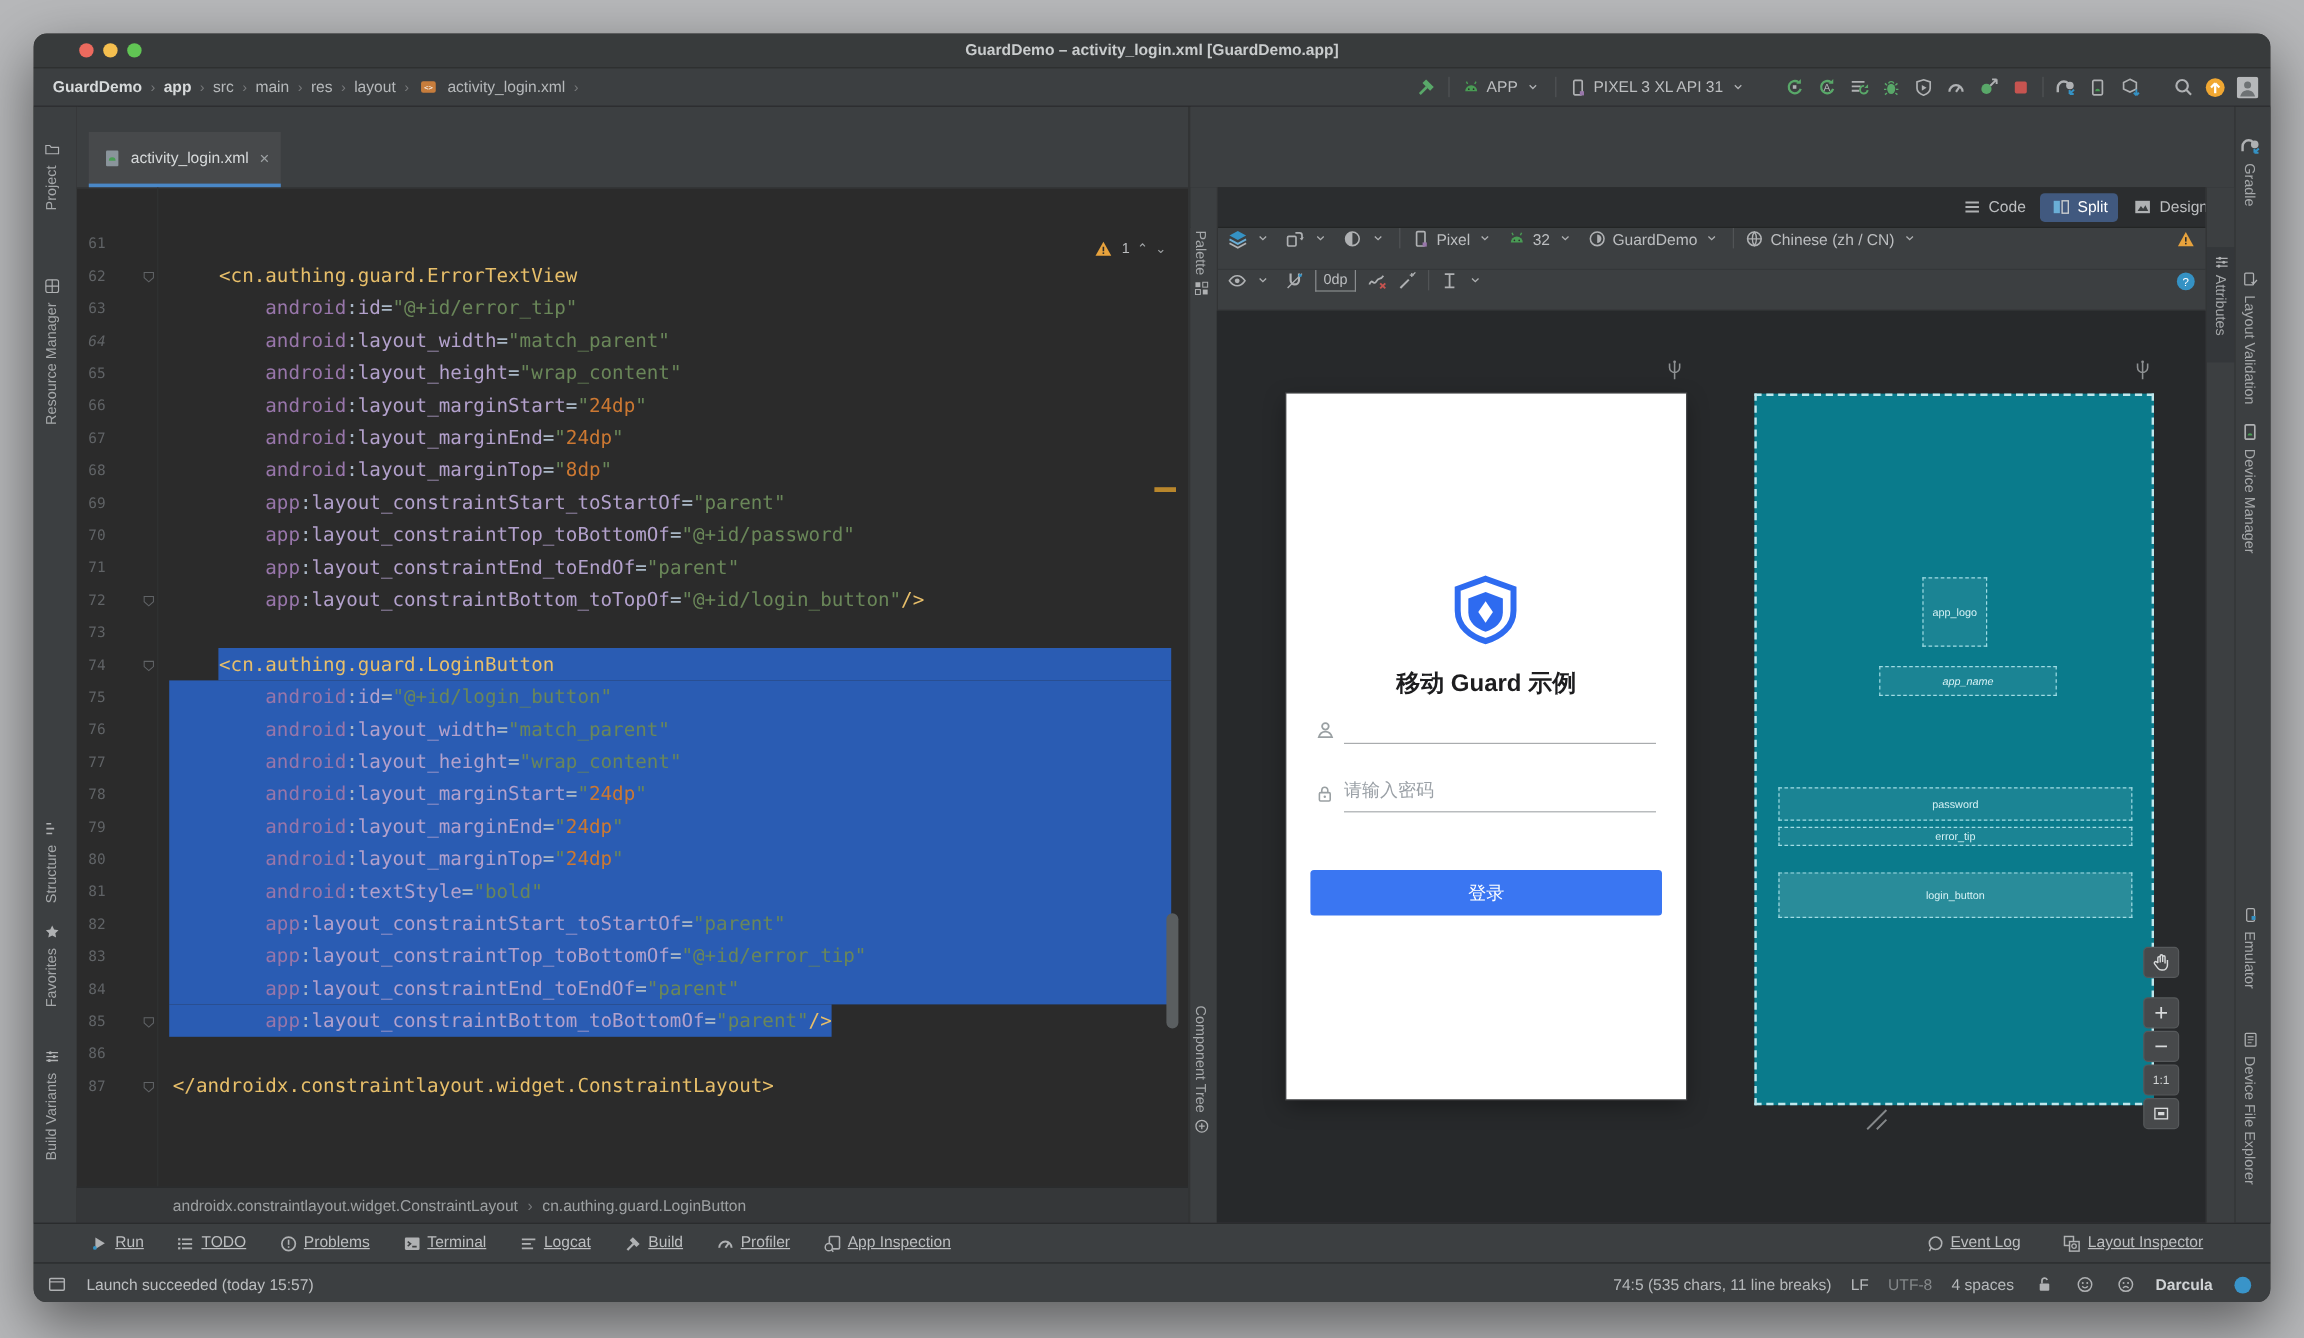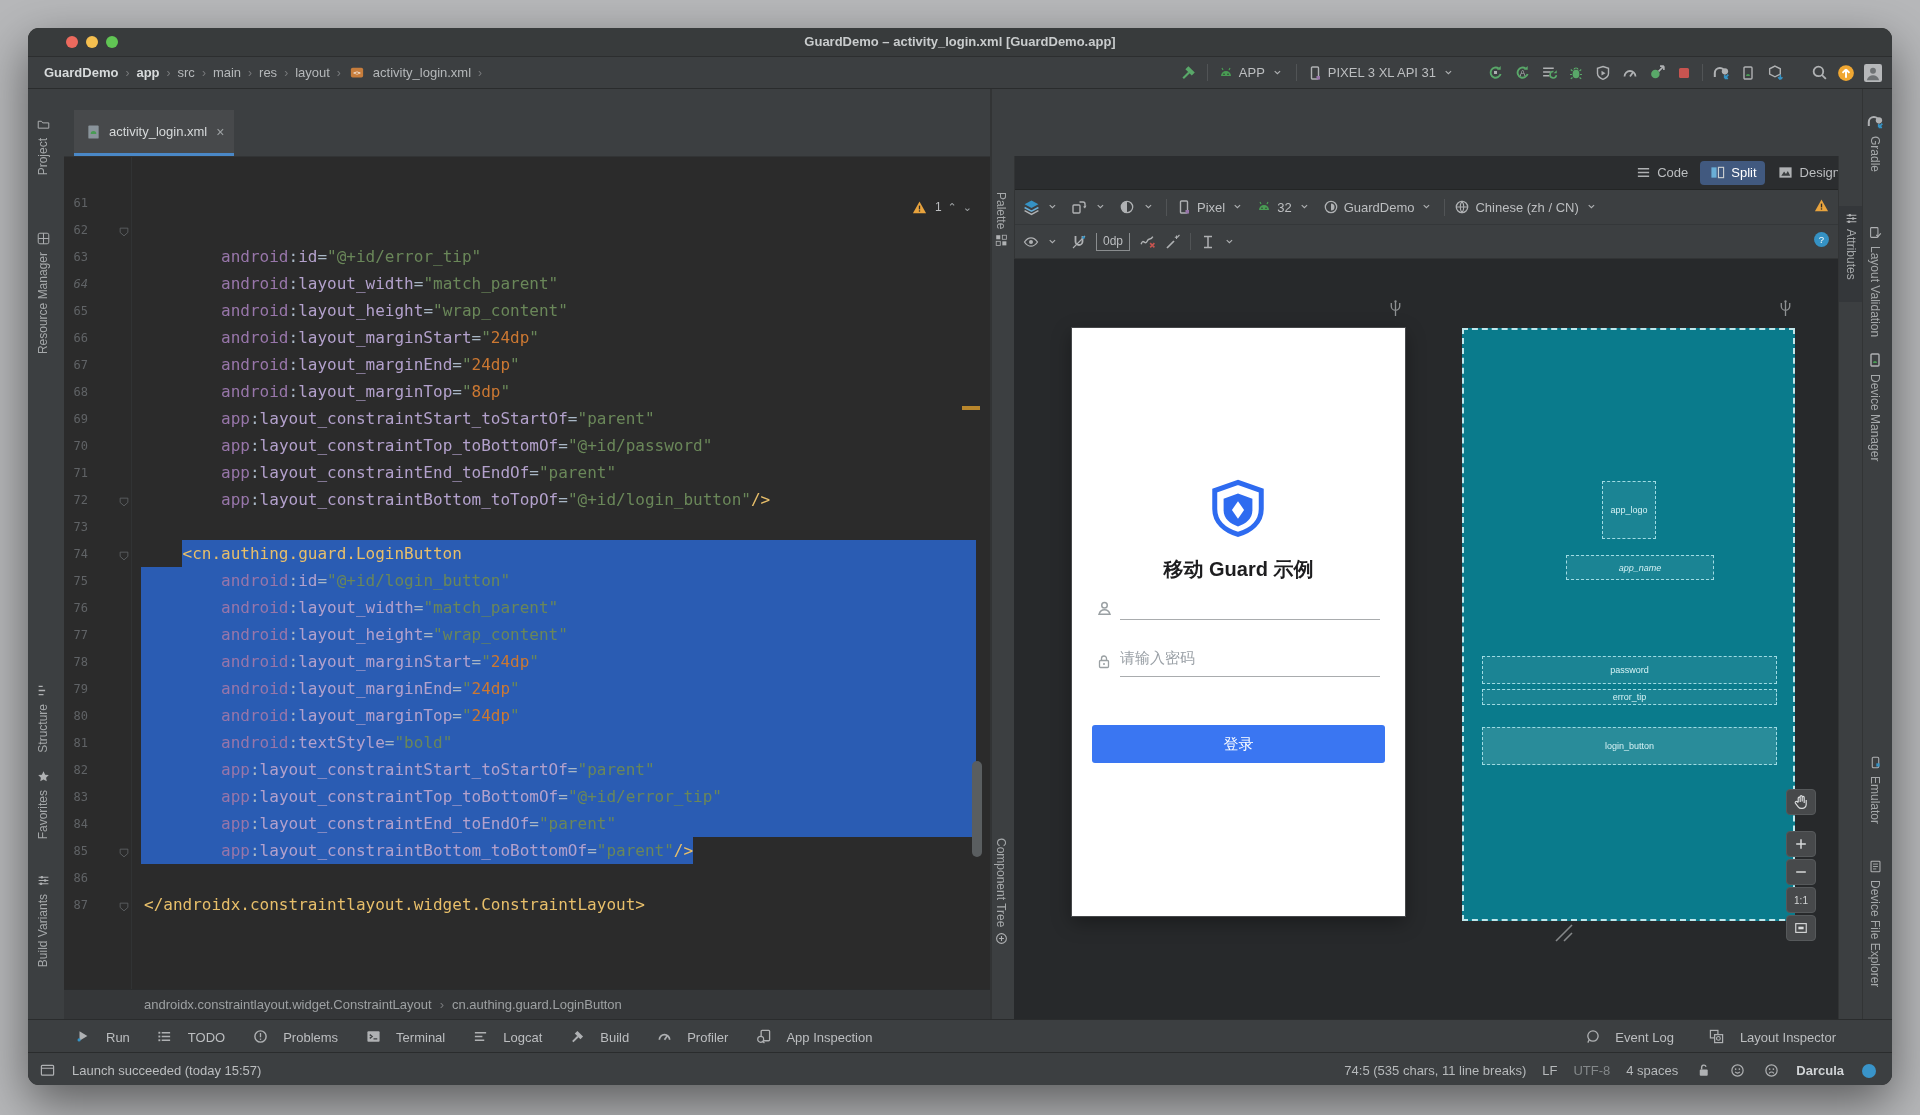--- a/index.html
+++ b/index.html
@@ -49,21 +49,21 @@
   .ecrumb{position:absolute;left:0;top:900px;width:926px;height:30px;background:#353739;border-top:1px solid #2a2c2d;
     display:flex;align-items:center;gap:8px;padding-left:80px;box-sizing:border-box;color:#9da0a2;font-size:13px;}
   .splitter{position:absolute;left:962px;top:0;width:2px;height:930px;background:#323435;}
   
   .design{position:absolute;left:964px;top:0;width:870px;height:930px;background:#3c3f41;}
   .d-head{position:absolute;left:0;top:0;width:870px;height:67px;background:#3c3f41;border-bottom:1px solid #323435;}
   .moderow{position:absolute;left:0;top:67px;width:870px;height:34px;background:#2b2d2f;border-bottom:1px solid #232525;
     display:flex;align-items:center;justify-content:flex-end;gap:4px;padding-right:14px;box-sizing:border-box;}
   .modebtn{display:flex;align-items:center;gap:5px;color:#bcbec0;font-size:13px;padding:3px 8px;border-radius:4px;}
   .modebtn.active{background:#41597f;color:#fff;}
-  .drow{position:absolute;left:22px;width:824px;display:flex;align-items:center;gap:8px;background:#3c3f41;
+  .drow{position:absolute;left:22px;width:824px;display:flex;align-items:flex-start;gap:8px;background:#3c3f41;
     box-sizing:border-box;padding:0 8px;}
   .drow1{top:101px;height:35px;border-bottom:1px solid #343739;}
   .drow2{top:136px;height:34px;border-bottom:1px solid #323435;}
   .dlabel{color:#bcbec0;font-size:13px;}
   .zeromargin{color:#bcbec0;font-size:12px;padding:1px 6px 2px;border-bottom:1px solid #8a8d8f;
     border-left:1px solid #8a8d8f;border-right:1px solid #8a8d8f;height:14px;line-height:14px;}
   .palstrip{position:absolute;left:0;top:67px;width:22px;height:863px;background:#3c3f41;border-right:1px solid #323435;}
   .attrstrip{position:absolute;left:846px;top:67px;width:24px;height:863px;background:#3c3f41;border-left:1px solid #323435;}
   .attrtab{position:absolute;left:0;top:50px;width:24px;height:96px;background:#34373a;display:flex;flex-direction:column;
     align-items:center;gap:4px;padding-top:6px;box-sizing:border-box;color:#a6a9ab;font-size:12px;}
@@ -78,21 +78,21 @@
     outline:2px dashed #bfe7ec;outline-offset:-2px;}
   .bpbox{position:absolute;border:1px dashed #9fdbe3;background:rgba(255,255,255,.07);
     display:flex;align-items:center;justify-content:center;color:#d6f2f5;font-size:9px;overflow:hidden;}
   .zoombtn{position:absolute;left:772px;width:30px;height:26px;background:#47494b;border:1px solid #56595b;border-radius:4px;
     display:flex;align-items:center;justify-content:center;color:#d3d5d6;font-size:10px;box-sizing:border-box;}
   .plug{position:absolute;color:#8e9193;}
   
   .bottombar{position:relative;height:32px;background:#3c3f41;border-top:1px solid #2a2c2d;display:flex;align-items:center;}
   .bb-left{display:flex;align-items:center;gap:26px;padding-left:46px;}
   .bb-right{position:absolute;right:56px;display:flex;align-items:center;gap:34px;}
-  .bb-item{display:flex;align-items:flex-end;gap:14px;color:#bcbec0;font-size:13px;}
+  .bb-item{display:flex;align-items:flex-start;gap:4px;color:#bcbec0;font-size:13px;text-decoration:underline;}
   .statusbar{position:relative;height:35px;background:#3c3f41;border-top:1px solid #2a2c2d;display:flex;align-items:center;}
   .st-left{display:flex;align-items:center;gap:16px;padding-left:10px;color:#bcbec0;font-size:13px;}
   .st-right{position:absolute;right:14px;display:flex;align-items:center;gap:16px;color:#b6b9bb;font-size:13px;}
   .dim{color:#84888a;}
   .theme-name{font-weight:bold;color:#d0d3d5;}
 </style>
 </head>
 <body>
 
 <div id="canvas">
@@ -337,20 +337,21 @@
             <span class="chev">⌄</span>
           </div>
         <div class="selrect" style="left: 118px; top: 384px; width: 794px; height: 27px;"></div>
             <div class="selrect" style="left: 77px; top: 411px; width: 835px; height: 270px;"></div>
             <div class="selrect" style="left: 77px; top: 681px; width: 552px; height: 27px;"></div>
             <div class="ln" style="top: 40px;">61</div>
             <div class="ln" style="top: 67px;">62</div>
             <div class="foldmk" style="top: 68px;"><svg width="12" height="12" viewBox="0 0 14 14" fill="none">
                 <path d="M2.5 2.5h9v5l-4.5 4-4.5-4z" stroke="#606366"></path>
               </svg></div>
+            <div class="cl" style="top: 60px;"><span>    </span><span class="tk-t">&lt;cn.authing.guard.ErrorTextView</span></div>
             <div class="ln" style="top: 94px;">63</div>
             <div class="cl" style="top: 87px;"><span>        </span><span class="tk-ns">android</span><span class="tk-p">:</span><span class="tk-an">id</span><span class="tk-p">=</span><span class="tk-s">"@+id/error_tip"</span></div>
             <div class="ln" style="top: 121px; font-style: italic;">64</div>
             <div class="cl" style="top: 114px;"><span>        </span><span class="tk-ns">android</span><span class="tk-p">:</span><span class="tk-an">layout_width</span><span class="tk-p">=</span><span class="tk-s">"match_parent"</span></div>
             <div class="ln" style="top: 148px;">65</div>
             <div class="cl" style="top: 141px;"><span>        </span><span class="tk-ns">android</span><span class="tk-p">:</span><span class="tk-an">layout_height</span><span class="tk-p">=</span><span class="tk-s">"wrap_content"</span></div>
             <div class="ln" style="top: 175px;">66</div>
             <div class="cl" style="top: 168px;"><span>        </span><span class="tk-ns">android</span><span class="tk-p">:</span><span class="tk-an">layout_marginStart</span><span class="tk-p">=</span><span class="tk-s">"</span><span class="tk-d">24dp</span><span class="tk-s">"</span></div>
             <div class="ln" style="top: 202px;">67</div>
             <div class="cl" style="top: 195px;"><span>        </span><span class="tk-ns">android</span><span class="tk-p">:</span><span class="tk-an">layout_marginEnd</span><span class="tk-p">=</span><span class="tk-s">"</span><span class="tk-d">24dp</span><span class="tk-s">"</span></div>

